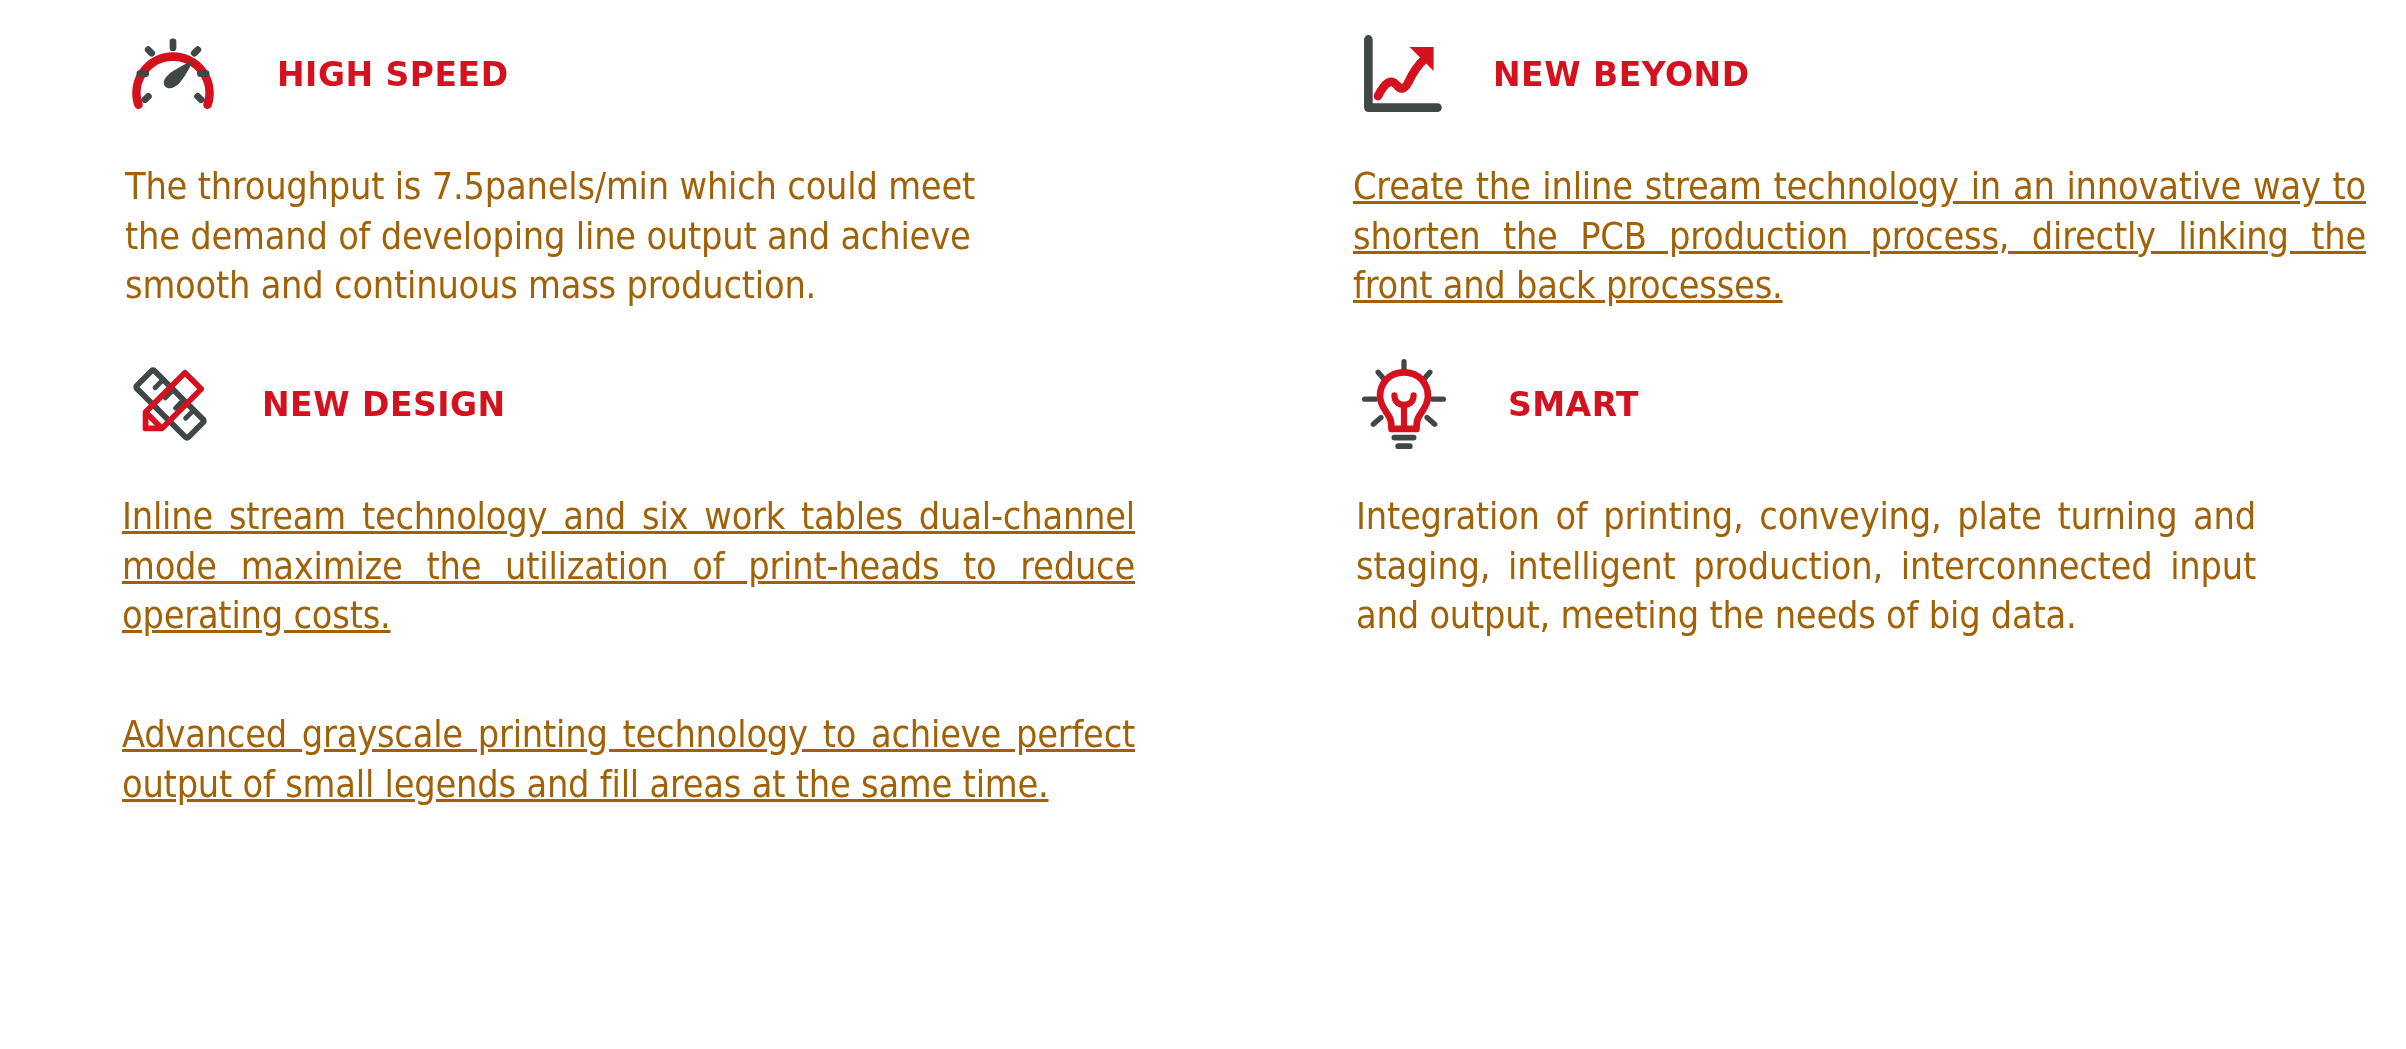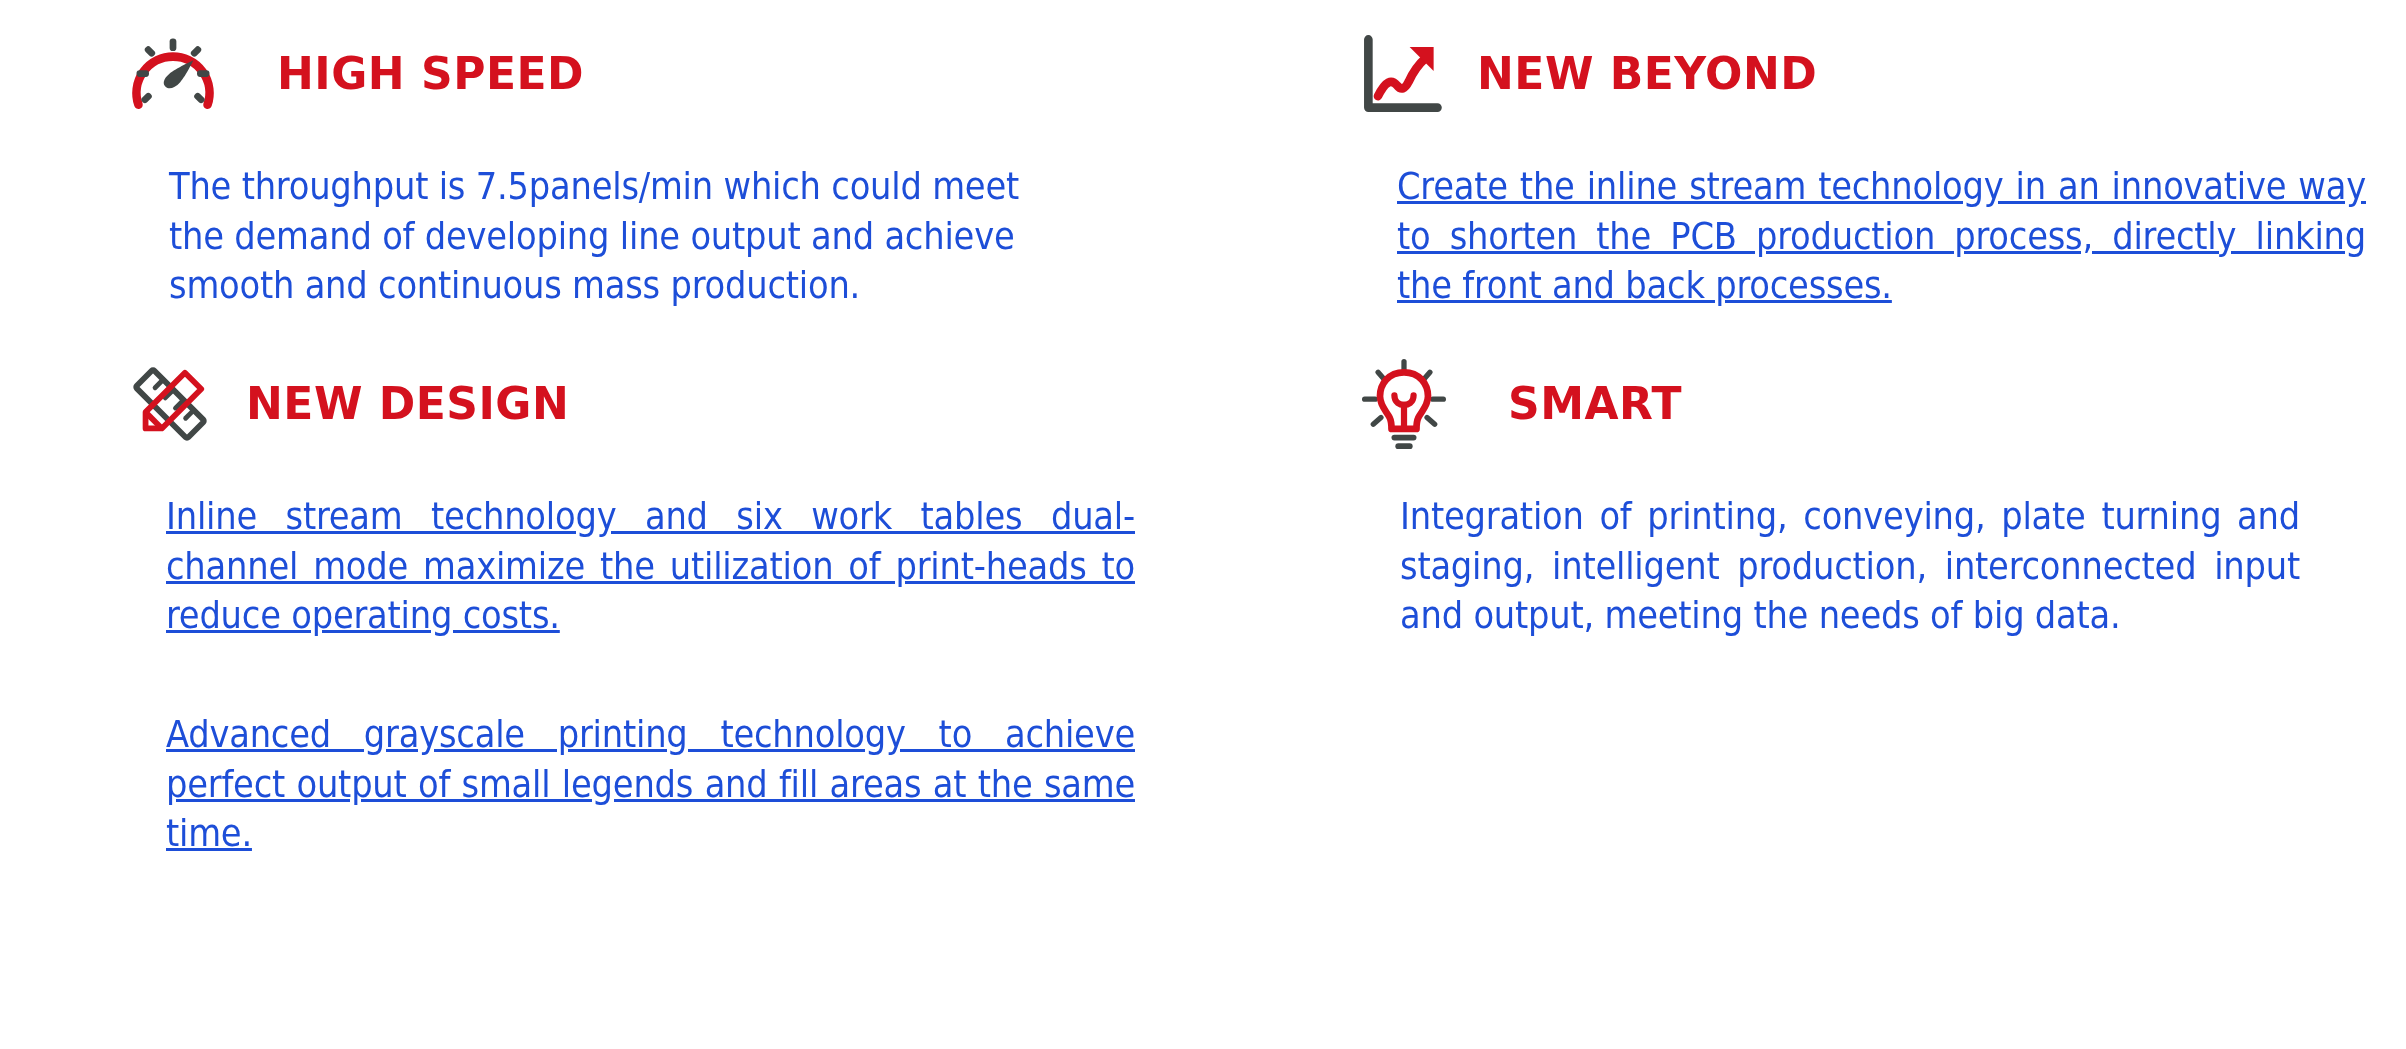--- a/index.html
+++ b/index.html
@@ -48,38 +48,37 @@
     width: 96px;
     height: 96px;
     flex: 0 0 96px;
     display: block;
   }
   .card-icon svg { display: block; width: 96px; height: 96px; }
 
   .card-title {
     font-family: "DejaVu Sans", "Liberation Sans", sans-serif;
     font-weight: bold;
-    font-size: 44px;
+    font-size: 33px;
     letter-spacing: 0.5px;
     color: #D4111E;
     white-space: nowrap;
     line-height: 1;
   }
   .col-left .card-title  { margin-left: 56px; }
-  .col-right .card-title { margin-left: 28px; }
+  .col-right .card-title { margin-left: 44px; }
 
   .card-body {
     margin-top: 32px;
     font-family: "DejaVu Sans Condensed", "Liberation Sans Narrow", "Liberation Sans", sans-serif;
     font-size: 37.5px;
     font-weight: 300;
     line-height: 1.32;
-    color: #1d4ed8;
+    color: #a16207;
     letter-spacing: -0.2px;
-    margin-left: 44px;
   }
   .card-body.align-left      { text-align: left; }
   .card-body.align-justify   { text-align: justify; text-justify: inter-word; }
   .card-body.w-narrow { max-width: 900px; }
   .card-body.w-wide   { max-width: 1015px; text-decoration: underline; }
 </style>
 </head>
 <body>
 
 <div class="features-grid">

